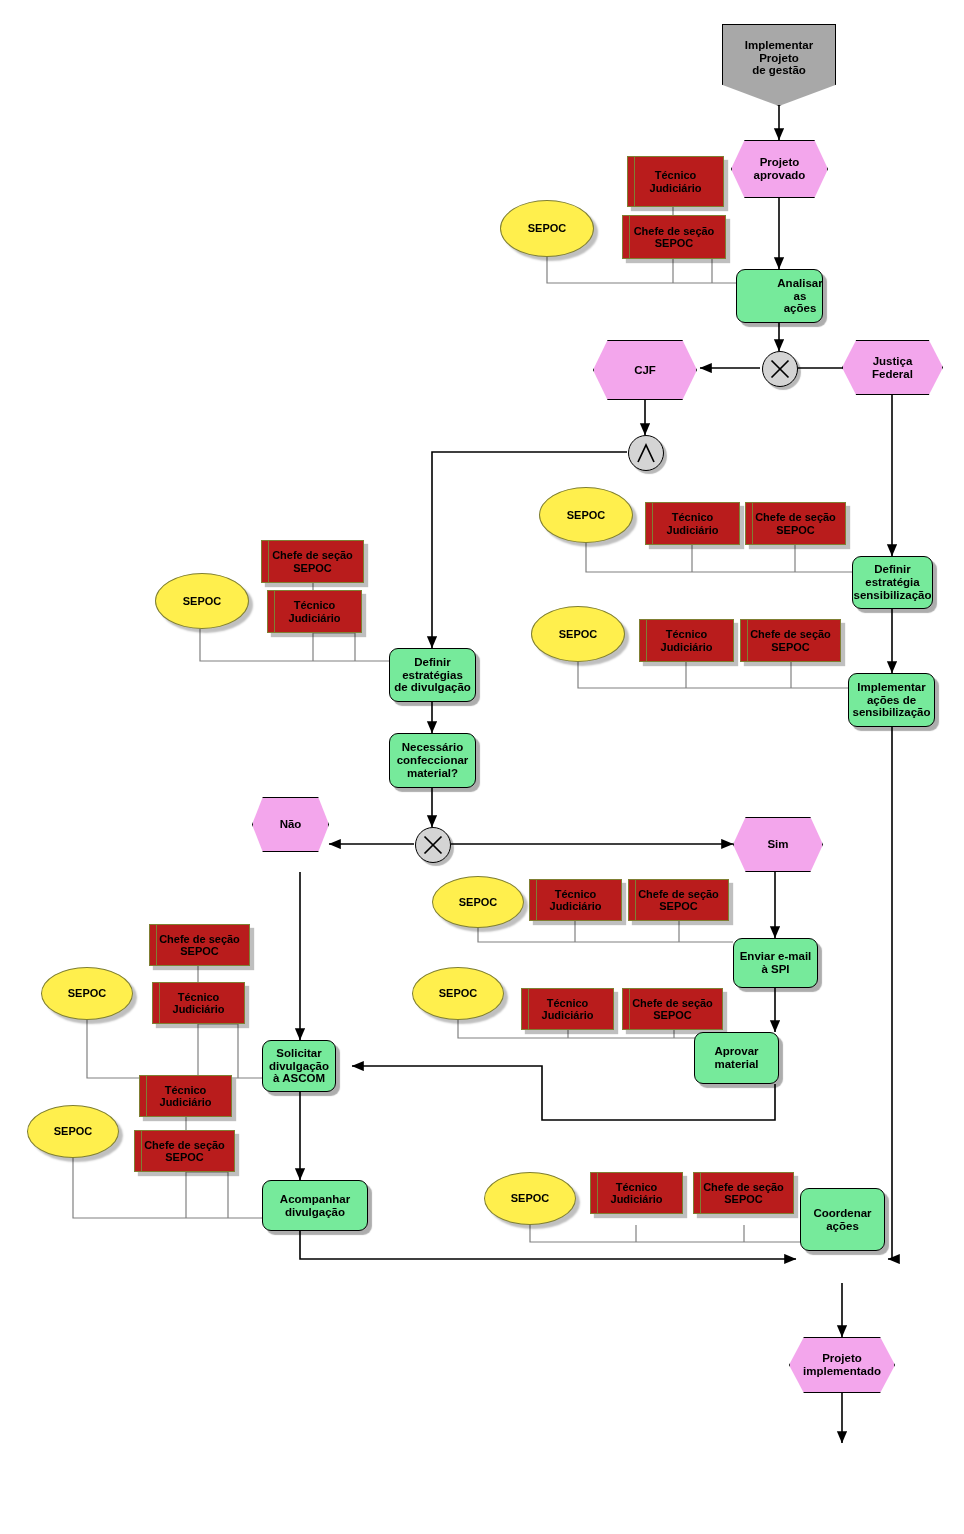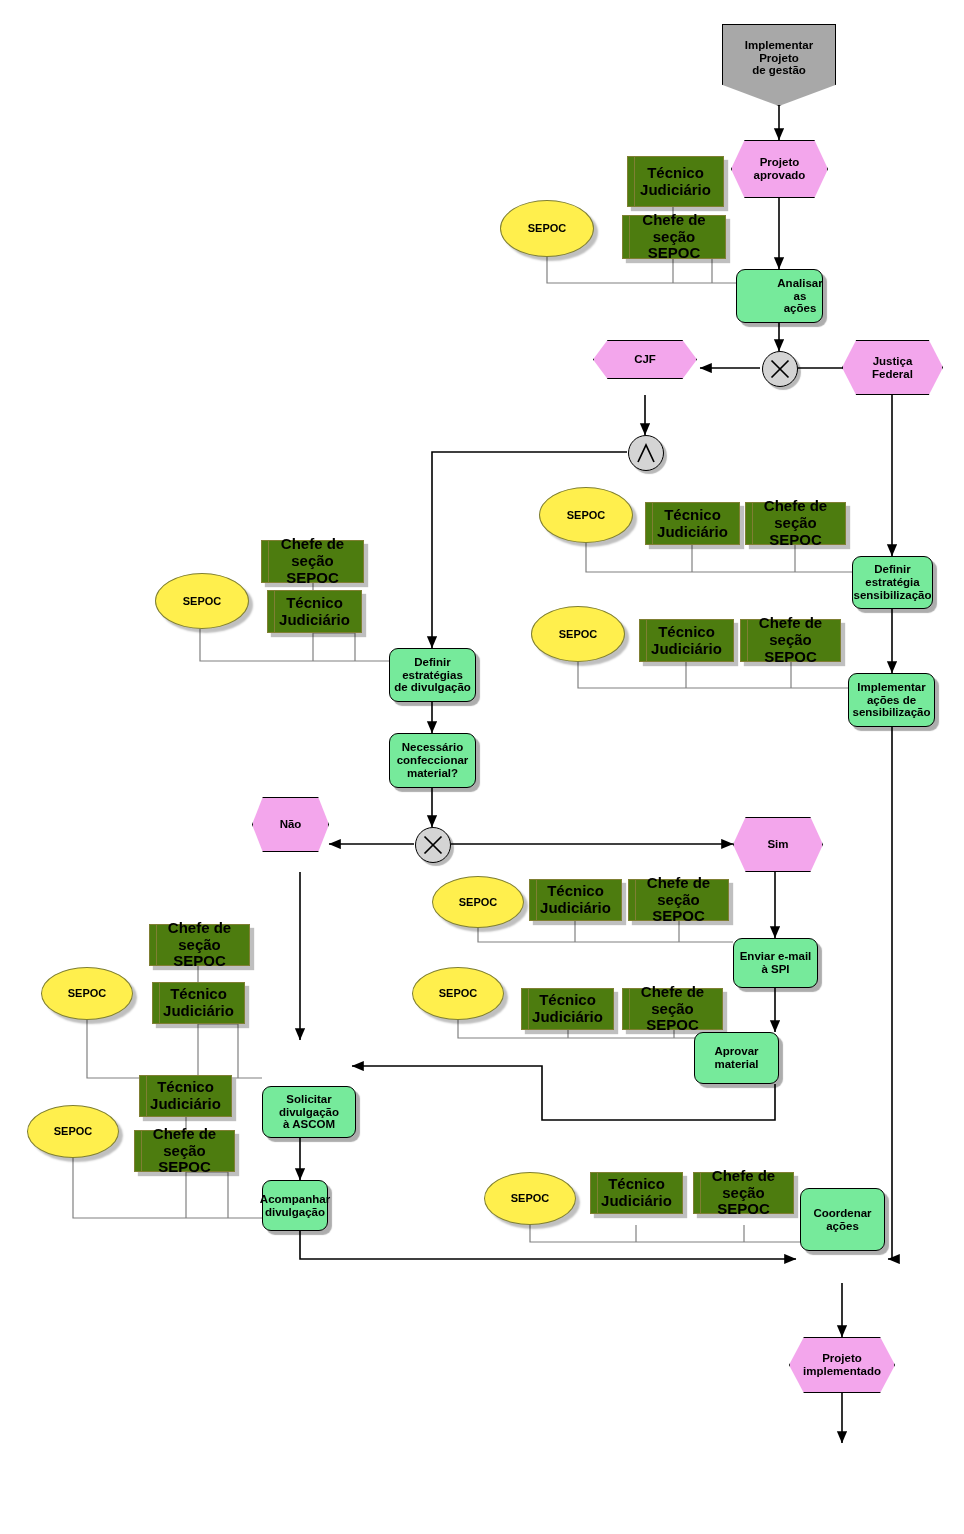--- a/index.html
+++ b/index.html
@@ -22,21 +22,21 @@
   
   .hex{background:#f3a6ec;border:1px solid #000;font-size:11.5px;
        clip-path:polygon(14% 0,86% 0,100% 50%,86% 100%,14% 100%,0 50%);
        filter:drop-shadow(4px 4px 1px rgba(0,0,0,.32));}
 
   
   .ell{background:#ffef4d;border:1.3px solid #7f7f33;border-radius:50%;font-size:11px;
        box-shadow:4px 4px 2px rgba(0,0,0,.25);}
 
   
-  .role{background:#4d7c0f;border:1.3px solid #7f7f33;font-size:15px;
+  .role{background:#b91c1c;border:1.3px solid #7f7f33;font-size:11px;
         box-shadow:4px 4px 1px rgba(0,0,0,.25);}
   .role::before{content:"";position:absolute;left:6px;top:0;bottom:0;width:0;border-left:1.3px solid #7f7f33;}
 
   
   .gw{position:absolute;border-radius:50%;background:#d4d4d4;border:1.6px solid #000;
       box-shadow:3px 3px 1px rgba(0,0,0,.28);}
   .gw svg{position:absolute;left:0;top:0;}
 </style>
 </head>
 <body>
@@ -147,21 +147,21 @@
   <div class="node role" style="left:622px;top:215px;width:104px;height:44px;">Chefe de seção<br>SEPOC</div>
   <div class="node proc" style="left:736px;top:269px;width:87px;height:54px;padding-left:44px;">Analisar as<br>ações</div>
 
   <div class="gw" style="left:762px;top:351px;width:34px;height:34px;">
     <svg width="34" height="34">
       <line x1="8.5" y1="8.5" x2="25.5" y2="25.5" stroke="#000" stroke-width="1.7"></line>
       <line x1="25.5" y1="8.5" x2="8.5" y2="25.5" stroke="#000" stroke-width="1.7"></line>
     </svg>
   </div>
 
-  <div class="node hex" style="left:593px;top:340px;width:104px;height:39px;">CJF</div>
+  <div class="node hex" style="left:593px;top:340px;width:104px;height:60px;">CJF</div>
 
   <div class="node hex" style="left:842px;top:340px;width:101px;height:55px;">Justiça<br>Federal</div>
 
   <div class="gw" style="left:628px;top:435px;width:34px;height:34px;">
     <svg width="34" height="34">
       <path d="M9,26 L17,9 L25,26" stroke="#000" stroke-width="1.7" fill="none"></path>
     </svg>
   </div>
 
   <div class="node ell" style="left:539px;top:487px;width:94px;height:56px;">SEPOC</div>
@@ -197,26 +197,26 @@
   <div class="node proc" style="left:733px;top:938px;width:85px;height:50px;">Enviar e-mail<br>à SPI</div>
 
   <div class="node ell" style="left:412px;top:967px;width:92px;height:53px;">SEPOC</div>
   <div class="node role" style="left:521px;top:988px;width:93px;height:42px;">Técnico<br>Judiciário</div>
   <div class="node role" style="left:622px;top:988px;width:101px;height:42px;">Chefe de seção<br>SEPOC</div>
   <div class="node proc" style="left:694px;top:1032px;width:85px;height:52px;">Aprovar<br>material</div>
 
   <div class="node ell" style="left:41px;top:967px;width:92px;height:53px;">SEPOC</div>
   <div class="node role" style="left:149px;top:924px;width:101px;height:42px;">Chefe de seção<br>SEPOC</div>
   <div class="node role" style="left:152px;top:982px;width:93px;height:42px;">Técnico<br>Judiciário</div>
-  <div class="node proc" style="left:262px;top:1040px;width:94px;height:52px;margin-top:46px;">Solicitar<br>divulgação<br>à ASCOM</div>
+  <div class="node proc" style="left:262px;top:1040px;width:74px;height:52px;">Solicitar<br>divulgação<br>à ASCOM</div>
 
   <div class="node ell" style="left:27px;top:1105px;width:92px;height:53px;">SEPOC</div>
   <div class="node role" style="left:139px;top:1075px;width:93px;height:42px;">Técnico<br>Judiciário</div>
   <div class="node role" style="left:134px;top:1130px;width:101px;height:42px;">Chefe de seção<br>SEPOC</div>
-  <div class="node proc" style="left:262px;top:1180px;width:66px;height:51px;text-align:center;">Acompanhar<br>divulgação</div>
+  <div class="node proc" style="left:262px;top:1180px;width:106px;height:51px;text-align:center;">Acompanhar<br>divulgação</div>
 
   <div class="node ell" style="left:484px;top:1172px;width:92px;height:53px;">SEPOC</div>
   <div class="node role" style="left:590px;top:1172px;width:93px;height:42px;">Técnico<br>Judiciário</div>
   <div class="node role" style="left:693px;top:1172px;width:101px;height:42px;">Chefe de seção<br>SEPOC</div>
   <div class="node proc" style="left:800px;top:1188px;width:85px;height:63px;">Coordenar<br>ações</div>
 
   <div class="node hex" style="left:789px;top:1337px;width:106px;height:56px;">Projeto<br>implementado</div>
 
 
 </div>

